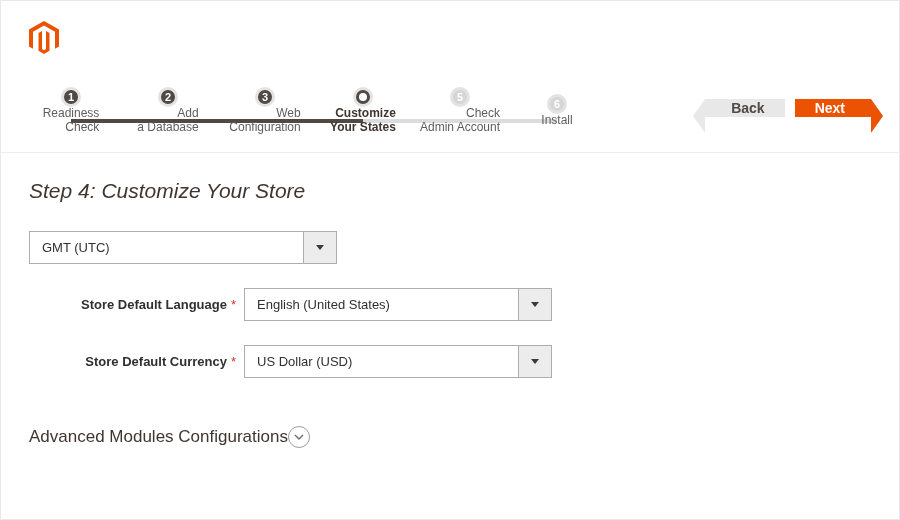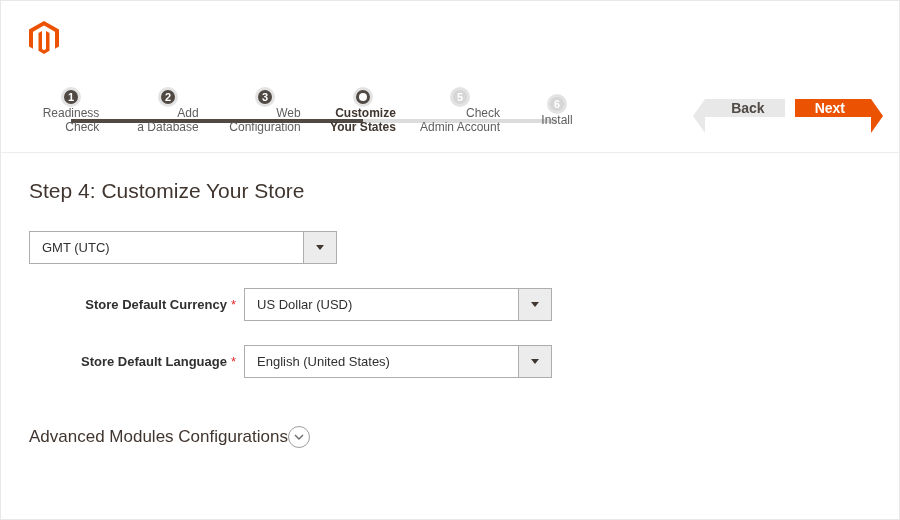--- a/index.html
+++ b/index.html
@@ -126,20 +126,21 @@
       border-left: 12px solid #eb5202;
     }
     .content {
       padding: 26px 28px 0 28px;
     }
     .page-title {
       font-size: 21px;
       font-weight: 400;
       color: #41362f;
       margin-bottom: 28px;
+      font-style: italic;
     }
     .form-row {
       display: flex;
       align-items: center;
       margin-bottom: 24px;
     }
     .form-label {
       width: 215px;
       text-align: right;
       font-size: 13px;
@@ -252,46 +253,46 @@
       <div class="select-caret">
         <svg width="8" height="5" viewBox="0 0 8 5">
             <path fill="#41362f" d="M0 0 L8 0 L4 5 Z"></path>
           </svg>
       </div>
     </div>
   </div>
 
   <div class="form-row">
     <div class="form-label">
+      <span>Store Default Language</span><span class="required-star">*</span>
+    </div>
+    <div class="select-wrap">
+      <div class="select-text">English (United States)</div>
+      <div class="select-caret">
+        <svg width="8" height="5" viewBox="0 0 8 5">
+            <path fill="#41362f" d="M0 0 L8 0 L4 5 Z"></path>
+          </svg>
+      </div>
+    </div>
+  </div>
+
+  <div class="form-row">
+    <div class="form-label">
       <span>Store Default Currency</span><span class="required-star">*</span>
     </div>
     <div class="select-wrap">
       <div class="select-text">US Dollar (USD)</div>
       <div class="select-caret">
         <svg width="8" height="5" viewBox="0 0 8 5">
             <path fill="#41362f" d="M0 0 L8 0 L4 5 Z"></path>
           </svg>
       </div>
     </div>
   </div>
 
-  <div class="form-row">
-    <div class="form-label">
-      <span>Store Default Language</span><span class="required-star">*</span>
-    </div>
-    <div class="select-wrap">
-      <div class="select-text">English (United States)</div>
-      <div class="select-caret">
-        <svg width="8" height="5" viewBox="0 0 8 5">
-            <path fill="#41362f" d="M0 0 L8 0 L4 5 Z"></path>
-          </svg>
-      </div>
-    </div>
-  </div>
-
   <div class="section-heading">
     <h2>Advanced Modules Configurations</h2>
     <div class="expand-circle">
       <svg width="10" height="6" viewBox="0 0 10 6">
           <path fill="none" stroke="#6b6b6b" stroke-width="1.4" d="M1 1 L5 5 L9 1"></path>
         </svg>
     </div>
   </div>
 </div>
 

